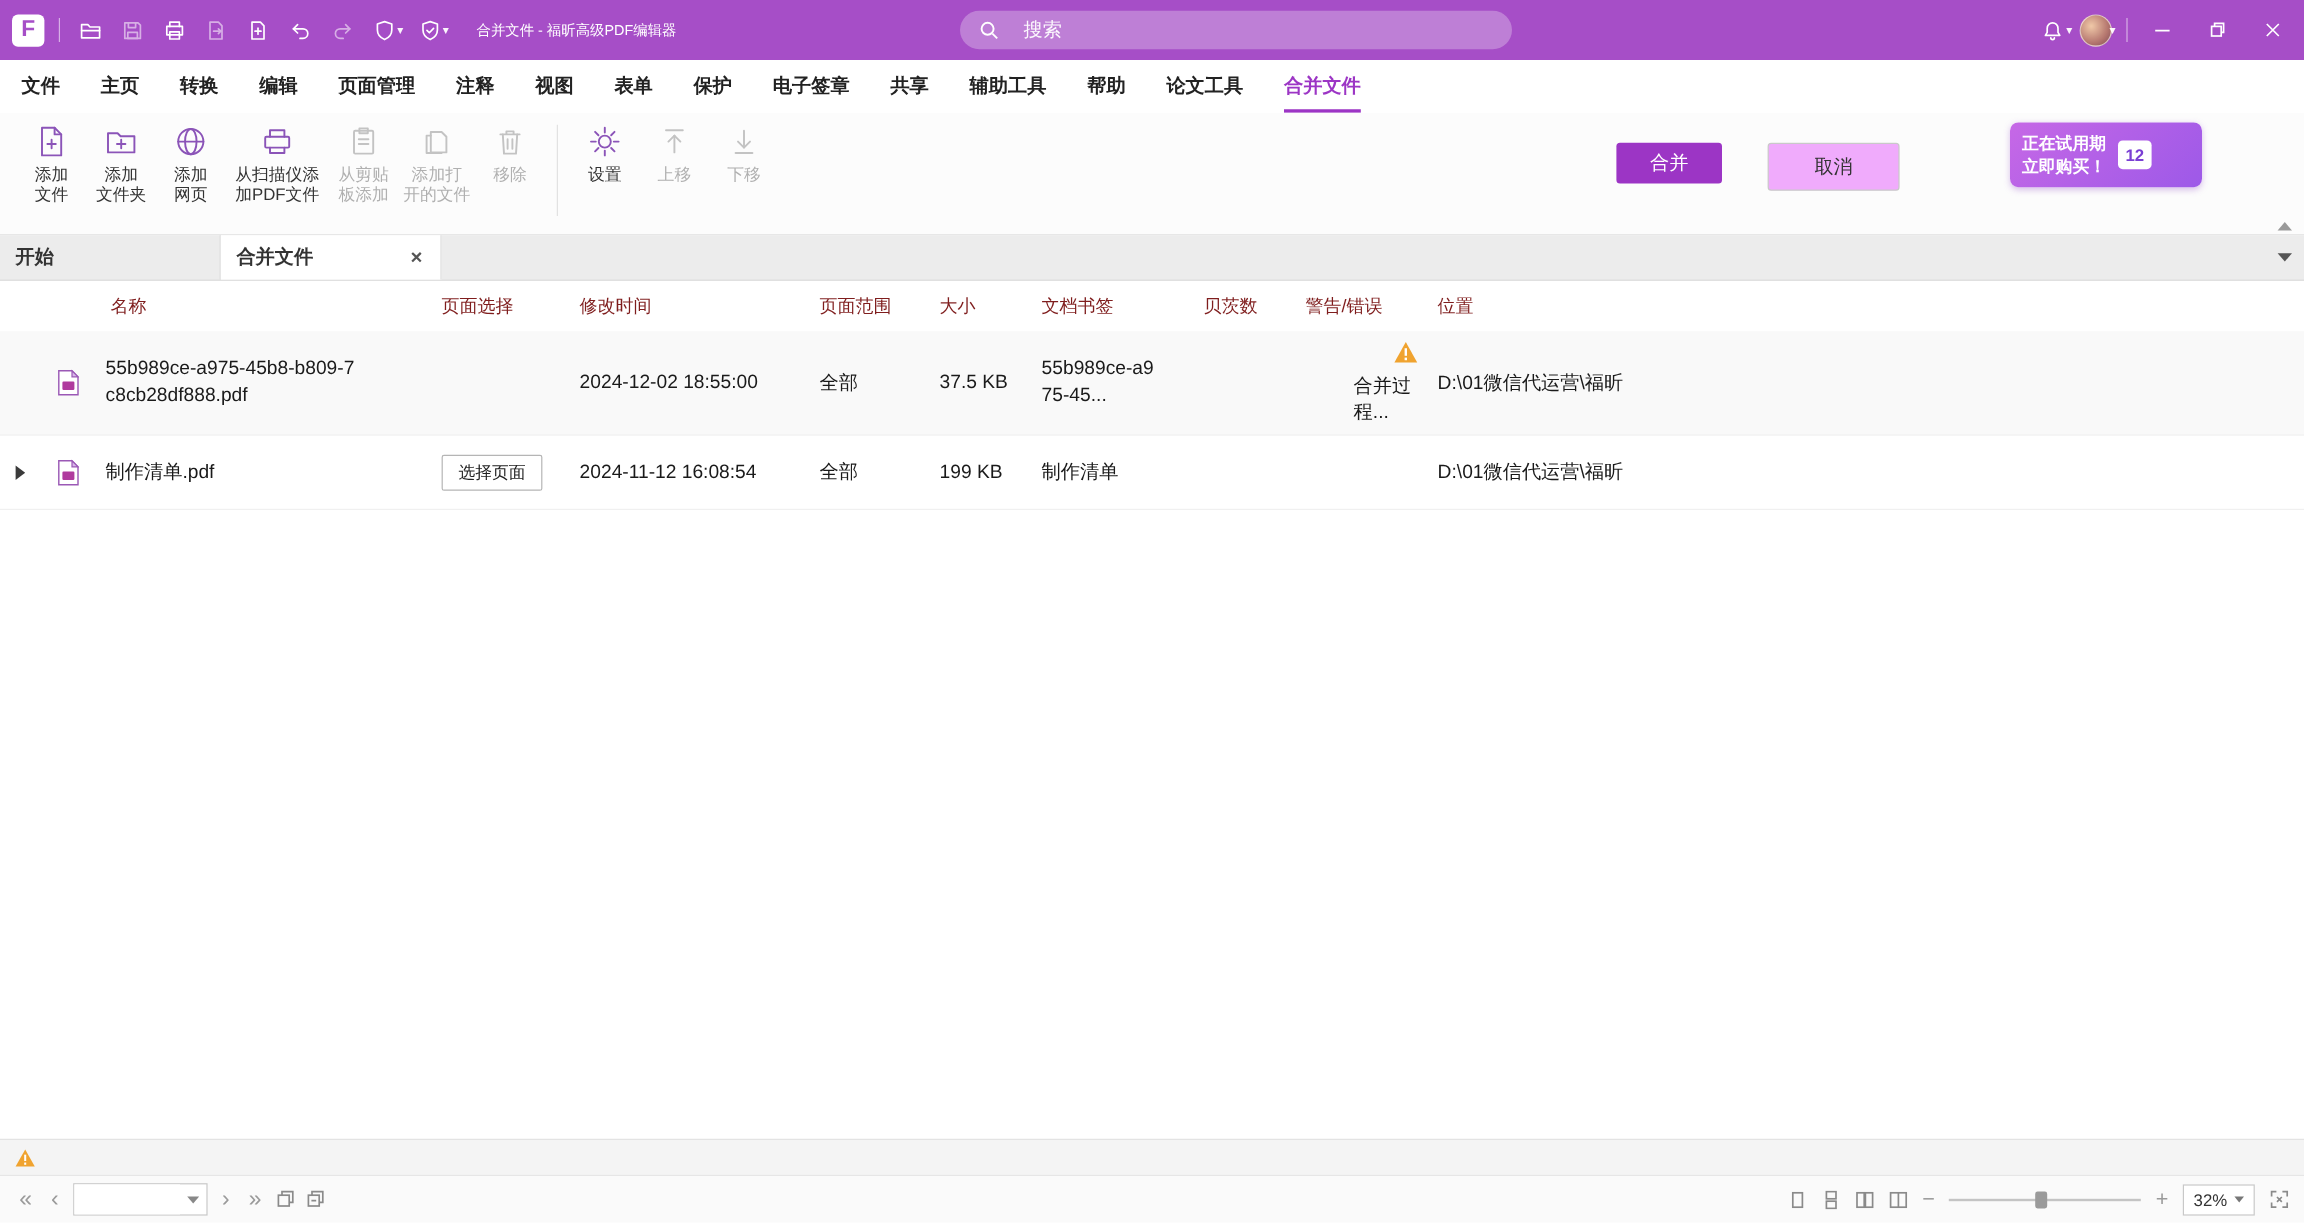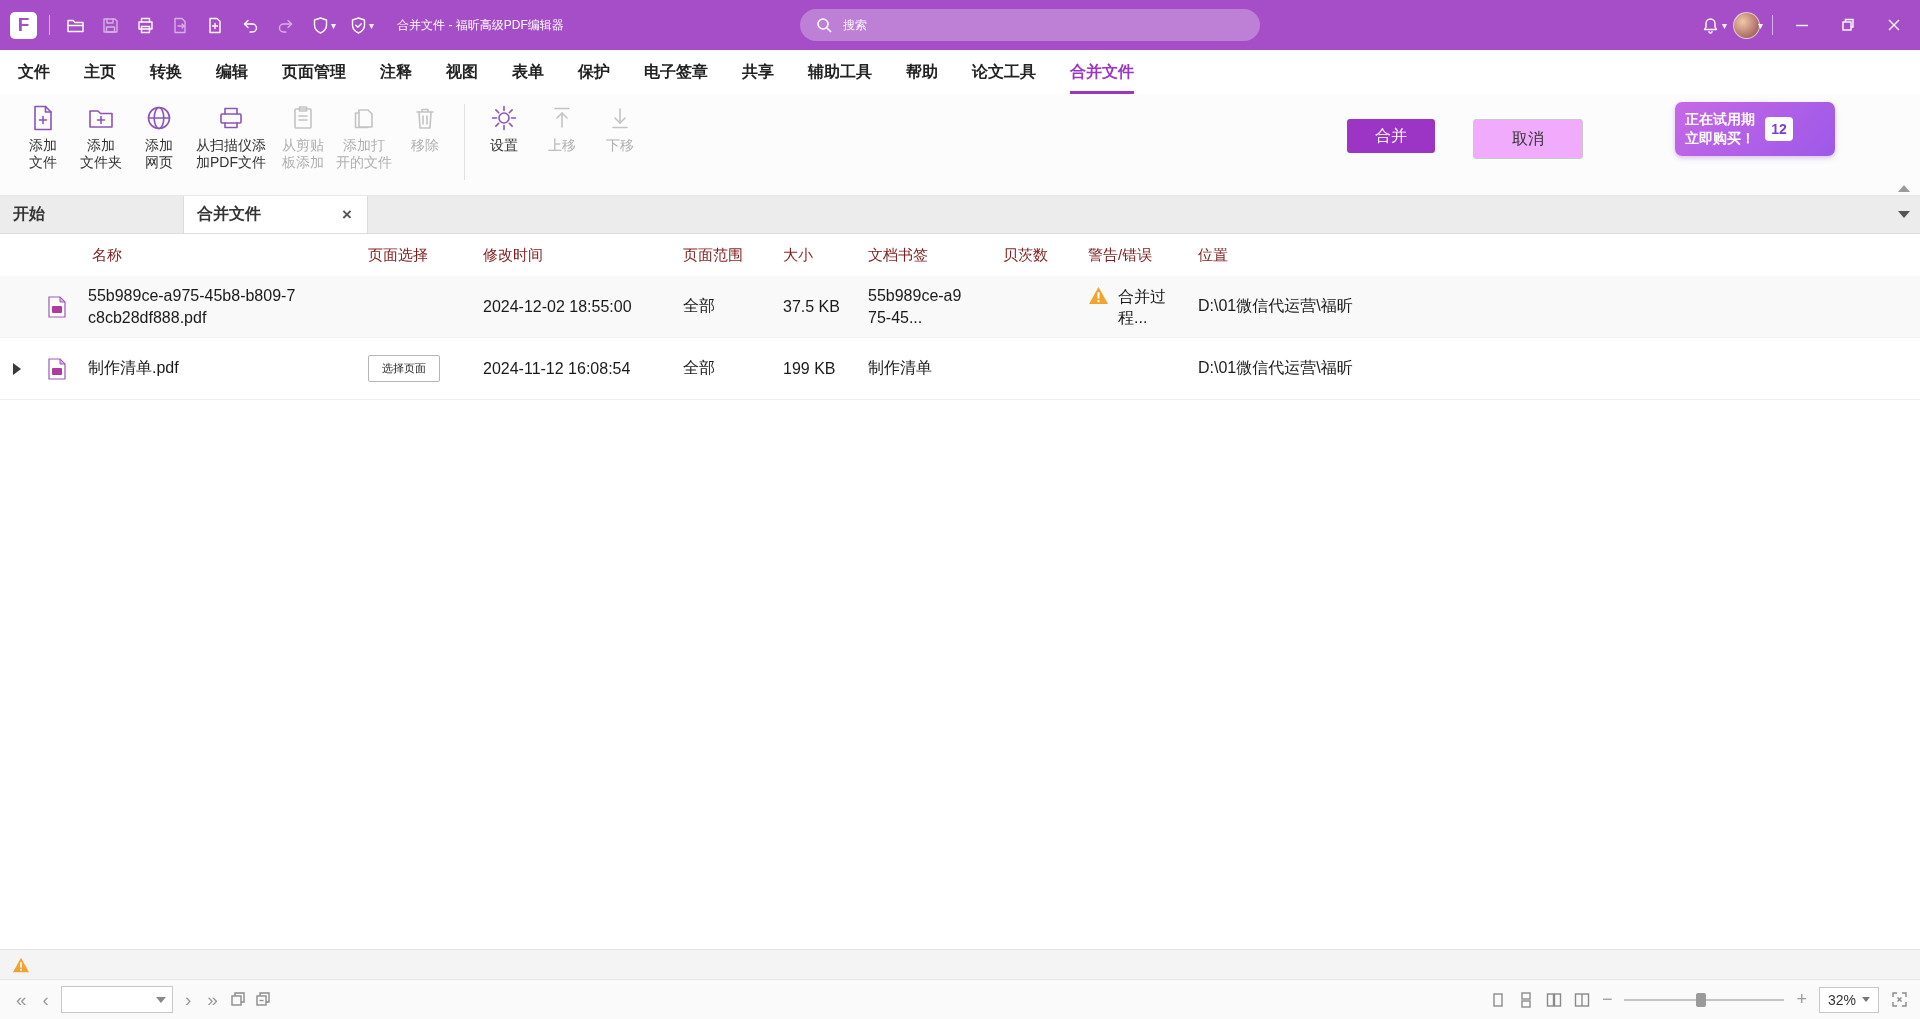--- a/index.html
+++ b/index.html
@@ -11,21 +11,21 @@
   .titlebar { height:50px; background:#a64ec7; display:flex; align-items:center; padding:0 6px 0 10px; position:relative; flex:0 0 auto; }
   .tb-left { display:flex; align-items:center; gap:9px; }
   .logo { width:27px; height:27px; background:#fff; border-radius:5px; display:flex; align-items:center; justify-content:center; color:#a64ec7; font-weight:bold; font-size:19px; }
   .tb-sep { width:1px; height:20px; background:rgba(255,255,255,.55); margin:0 3px; }
   .tb-btn { width:26px; height:30px; display:flex; align-items:center; justify-content:center; }
   .tb-btn svg { stroke:#fff; fill:none; stroke-width:1.4; stroke-linecap:round; stroke-linejoin:round; }
   .tb-btn.dis { opacity:.55; }
   .tb-group { display:flex; align-items:center; }
   .caret { color:rgba(255,255,255,.95); font-size:10px; margin-left:-2px; }
   .tb-title { color:#fff; font-size:12px; margin-left:14px; white-space:nowrap; }
-  .tb-search { position:absolute; left:800px; top:9px; width:460px; height:32px; border-radius:16px; background:rgba(255,255,255,.28); display:flex; align-items:center; gap:10px; padding:0 16px; color:rgba(255,255,255,.95); font-size:12px; }
+  .tb-search { position:absolute; left:800px; top:9px; width:460px; height:32px; border-radius:16px; background:rgba(255,255,255,.28); display:flex; align-items:center; gap:20px; padding:0 16px; color:rgba(255,255,255,.95); font-size:16px; }
   .tb-search svg { stroke:#fff; fill:none; stroke-width:1.6; }
   .tb-right { margin-left:auto; display:flex; align-items:center; gap:6px; }
   .avatar { width:27px; height:27px; border-radius:50%; background:radial-gradient(circle at 35% 35%, #f0c9a8, #b5776f 60%, #7d4a52); border:1px solid rgba(255,255,255,.6); }
   .winbtn { width:40px; height:34px; display:flex; align-items:center; justify-content:center; }
   .winbtn svg { stroke:#fff; fill:none; stroke-width:1.4; }
 
   
   .menubar { height:44px; background:#fff; display:flex; align-items:stretch; padding:0 18px; gap:34px; flex:0 0 auto; }
   .menu-item { display:flex; align-items:center; font-size:16px; font-weight:600; color:#222; cursor:default; }
   .menu-item.active { color:#9c35c5; box-shadow: inset 0 -3px 0 #9c35c5; }
@@ -60,22 +60,22 @@
   .thead > div { padding-left:8px; }
   .thead .c-name { padding-left:12px; }
   .trow { min-height:62px; font-size:16px; color:#1a1a1a; border-bottom:1px solid #f0f0f0; }
   .trow.alt { background:#f9f9f9; }
   .trow > div { padding:8px 8px 8px 8px; }
   .cell-center { display:flex; justify-content:center; padding:0 !important; }
   .name-wrap { display:block; width:212px; word-break:break-all; line-height:22px; }
   .bm-wrap { display:block; width:102px; word-break:break-all; line-height:22px; }
   .expander { width:0; height:0; border-top:6px solid transparent; border-bottom:6px solid transparent; border-left:8px solid #3a3a3a; }
   .pdf-icon svg { display:block; }
-  .select-pages-btn { background:#fff; border:1px solid #b5b5b5; border-radius:2px; padding:5px 13px; font-size:11px; color:#222; font-family:inherit; white-space:nowrap; }
-  .warn-cell { display:flex; align-items:flex-start; gap:9px; }
+  .select-pages-btn { background:#fff; border:1px solid #b5b5b5; border-radius:2px; padding:5px 13px; font-size:14px; color:#222; font-family:inherit; white-space:nowrap; }
+  .warn-cell { display:flex; align-items:flex-end; gap:9px;flex-direction:column; }
   .warn-text { display:block; width:54px; word-break:break-all; line-height:21px; }
 
   
   .warnbar { height:30px; background:#f4f4f4; border-top:1px solid #e3e3e3; display:flex; align-items:center; gap:9px; padding:0 12px; font-size:15px; font-weight:700; color:#111; flex:0 0 auto; }
 
   
   .statusbar { height:40px; background:#fafafa; border-top:1px solid #e6e6e6; display:flex; align-items:center; padding:0 12px; color:#8a8a8a; flex:0 0 auto; gap:8px; }
   .nav-glyph { font-size:19px; color:#9a9a9a; padding:0 4px; line-height:1; }
   .page-input-wrap { display:flex; align-items:center; border:1px solid #c8c8c8; background:#fff; height:27px; width:112px; }
   .page-input { border:none; outline:none; flex:1; height:100%; font-size:14px; padding:0 6px; font-family:inherit; min-width:0; }

